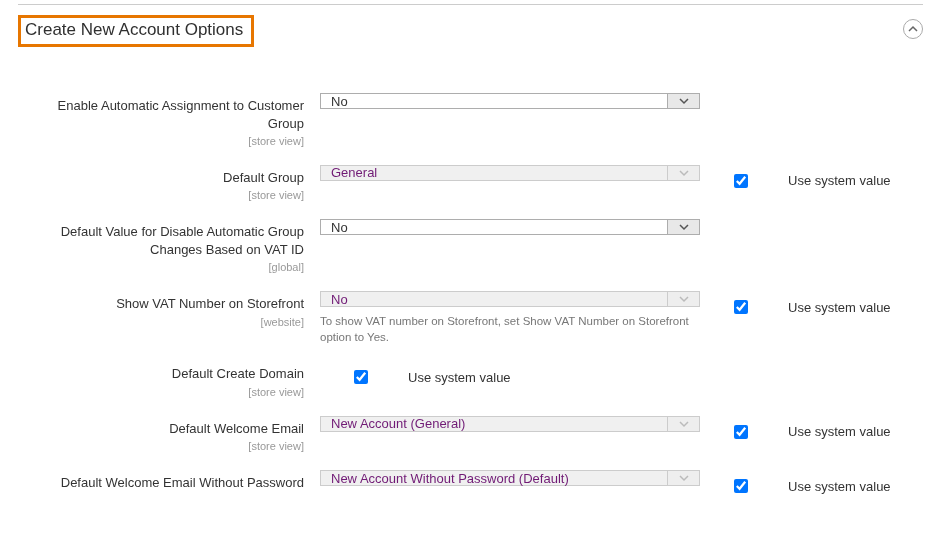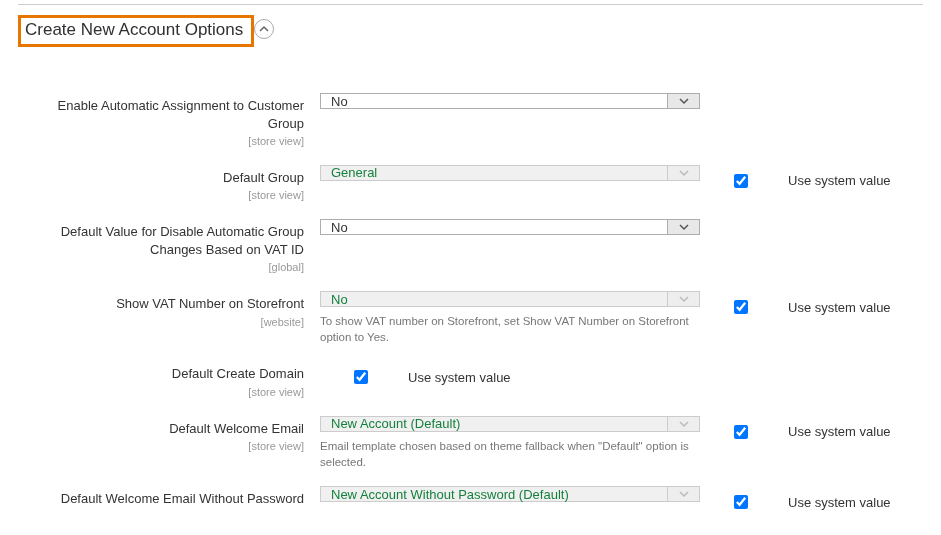--- a/index.html
+++ b/index.html
@@ -8,20 +8,21 @@
     font-family: 'Helvetica Neue', Arial, sans-serif;
     font-size: 13px;
     color: #333;
     background: #fff;
     padding: 0 18px;
   }
   .top-rule { border-top: 1px solid #ccc; margin-top: 4px; }
   .section-header {
     display: flex;
     align-items: center;
+    justify-content: space-between;
     padding: 6px 0 6px 0;
   }
   .section-title-wrap {
     display: inline-block;
     border: 3px solid #e77600;
     padding: 2px 8px 4px 4px;
     margin-top: 4px;
   }
   .section-title {
     font-size: 17px;
@@ -84,21 +85,21 @@
     height: 16px;
     padding: 0 10px;
     font-size: 13px;
     color: #333;
     display: flex;
     align-items: center;
   }
   .select-wrap.disabled .field,
   .input-wrap.disabled .field {
     background: #f0f0f0;
-    color: #15803d;
+    color: #701a75;
     border-color: #ccc;
   }
   .select-wrap .arrow {
     width: 32px;
     border: 1px solid #adadad;
     border-left: none;
     background: #e8e8e8;
     display:flex; align-items:center; justify-content:center;
     color:#555;
   }
@@ -217,28 +218,27 @@
         <span>Use system value</span>
       </div>
     </div>
     <div class="row">
       <div class="label-col">
         <span class="label-main">Default Welcome Email</span>
         <span class="scope">[store view]</span>
       </div>
       <div class="control-col">
         <div class="select-wrap disabled">
-          <div class="field">New Account (Default)</div>
-          <div class="arrow">
-            <svg viewBox="0 0 10 10">
-              <path d="M1 3 L5 7 L9 3" fill="none" stroke="currentColor" stroke-width="1.5"></path>
-            </svg>
-          </div>
-        </div>
-        <div class="hint">Email template chosen based on theme fallback when "Default" option is selected.</div>
+          <div class="field">New Account (General)</div>
+          <div class="arrow">
+            <svg viewBox="0 0 10 10">
+              <path d="M1 3 L5 7 L9 3" fill="none" stroke="currentColor" stroke-width="1.5"></path>
+            </svg>
+          </div>
+        </div>
       </div>
       <div class="system-col">
         <input type="checkbox" checked="" style="">
         <span>Use system value</span>
       </div>
     </div>
     <div class="row">
       <div class="label-col">
         <span class="label-main">Default Welcome Email Without Password</span>
       </div>

